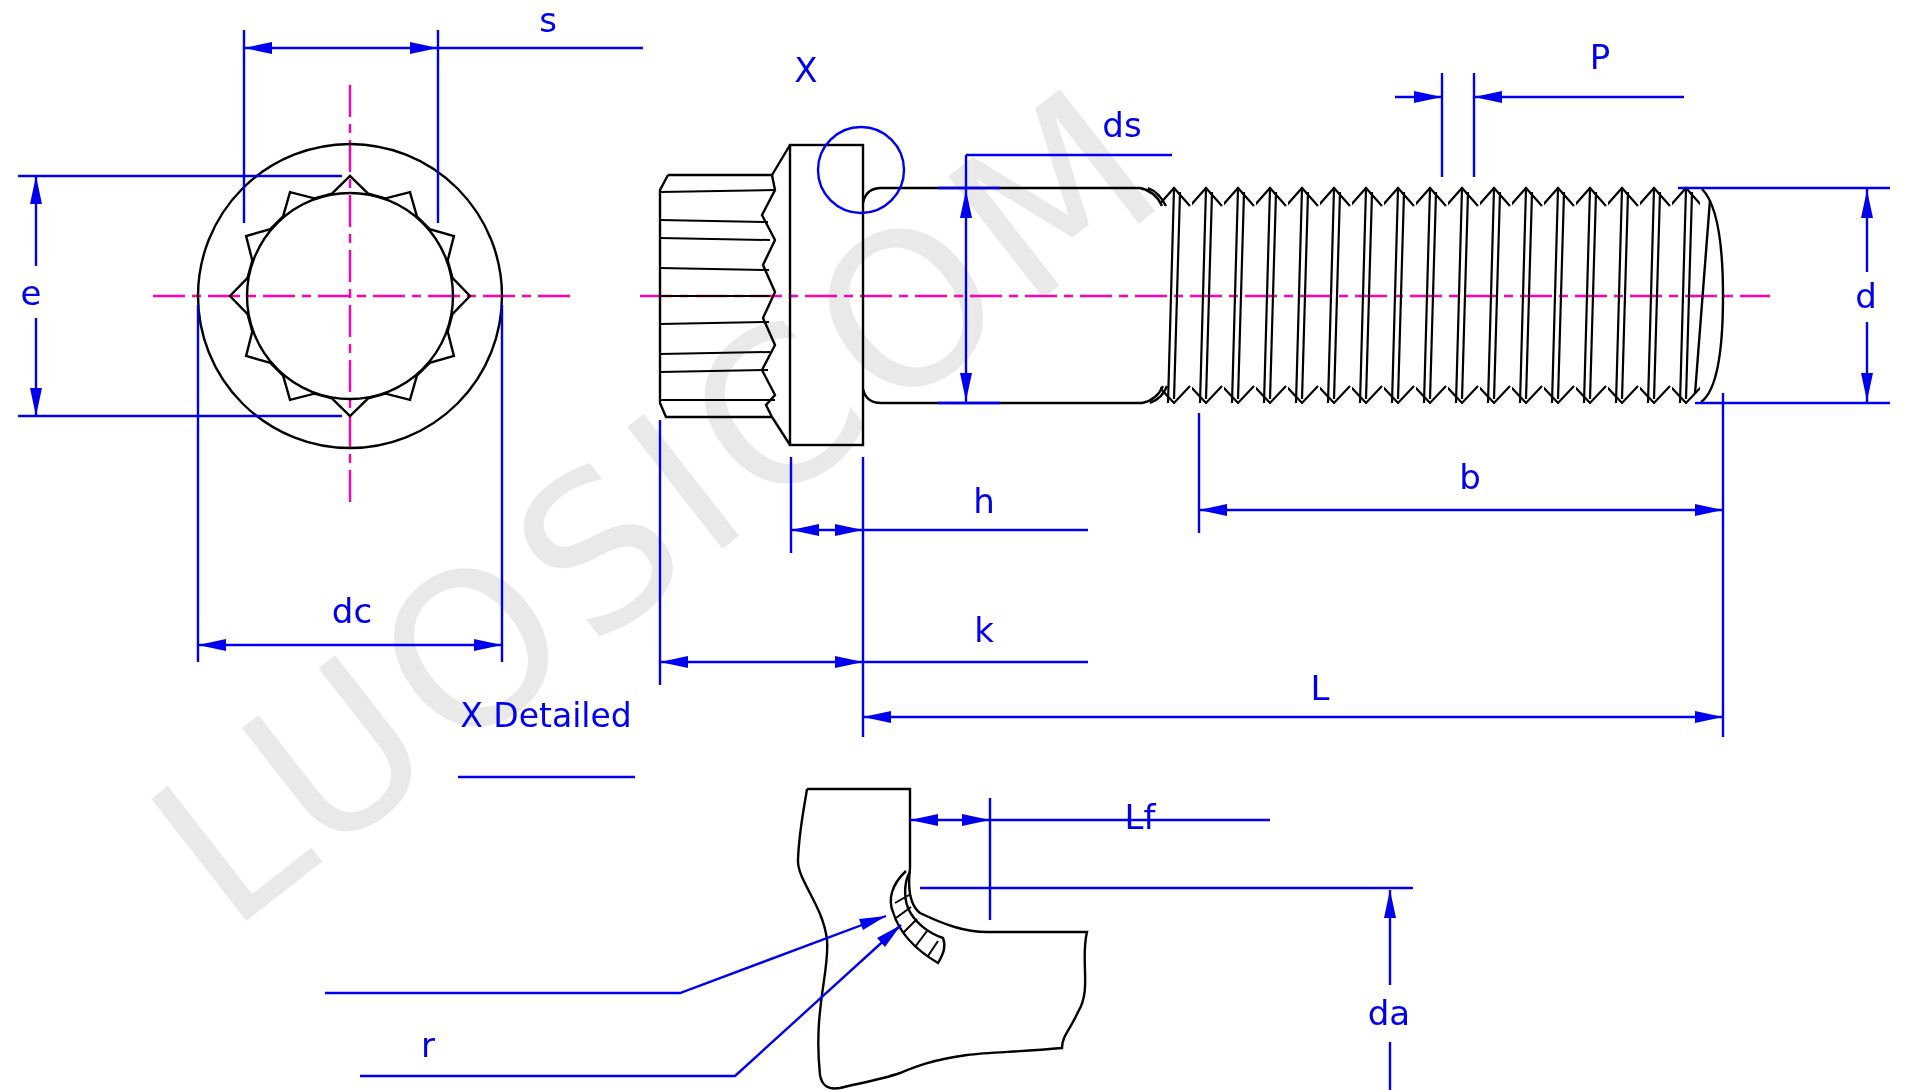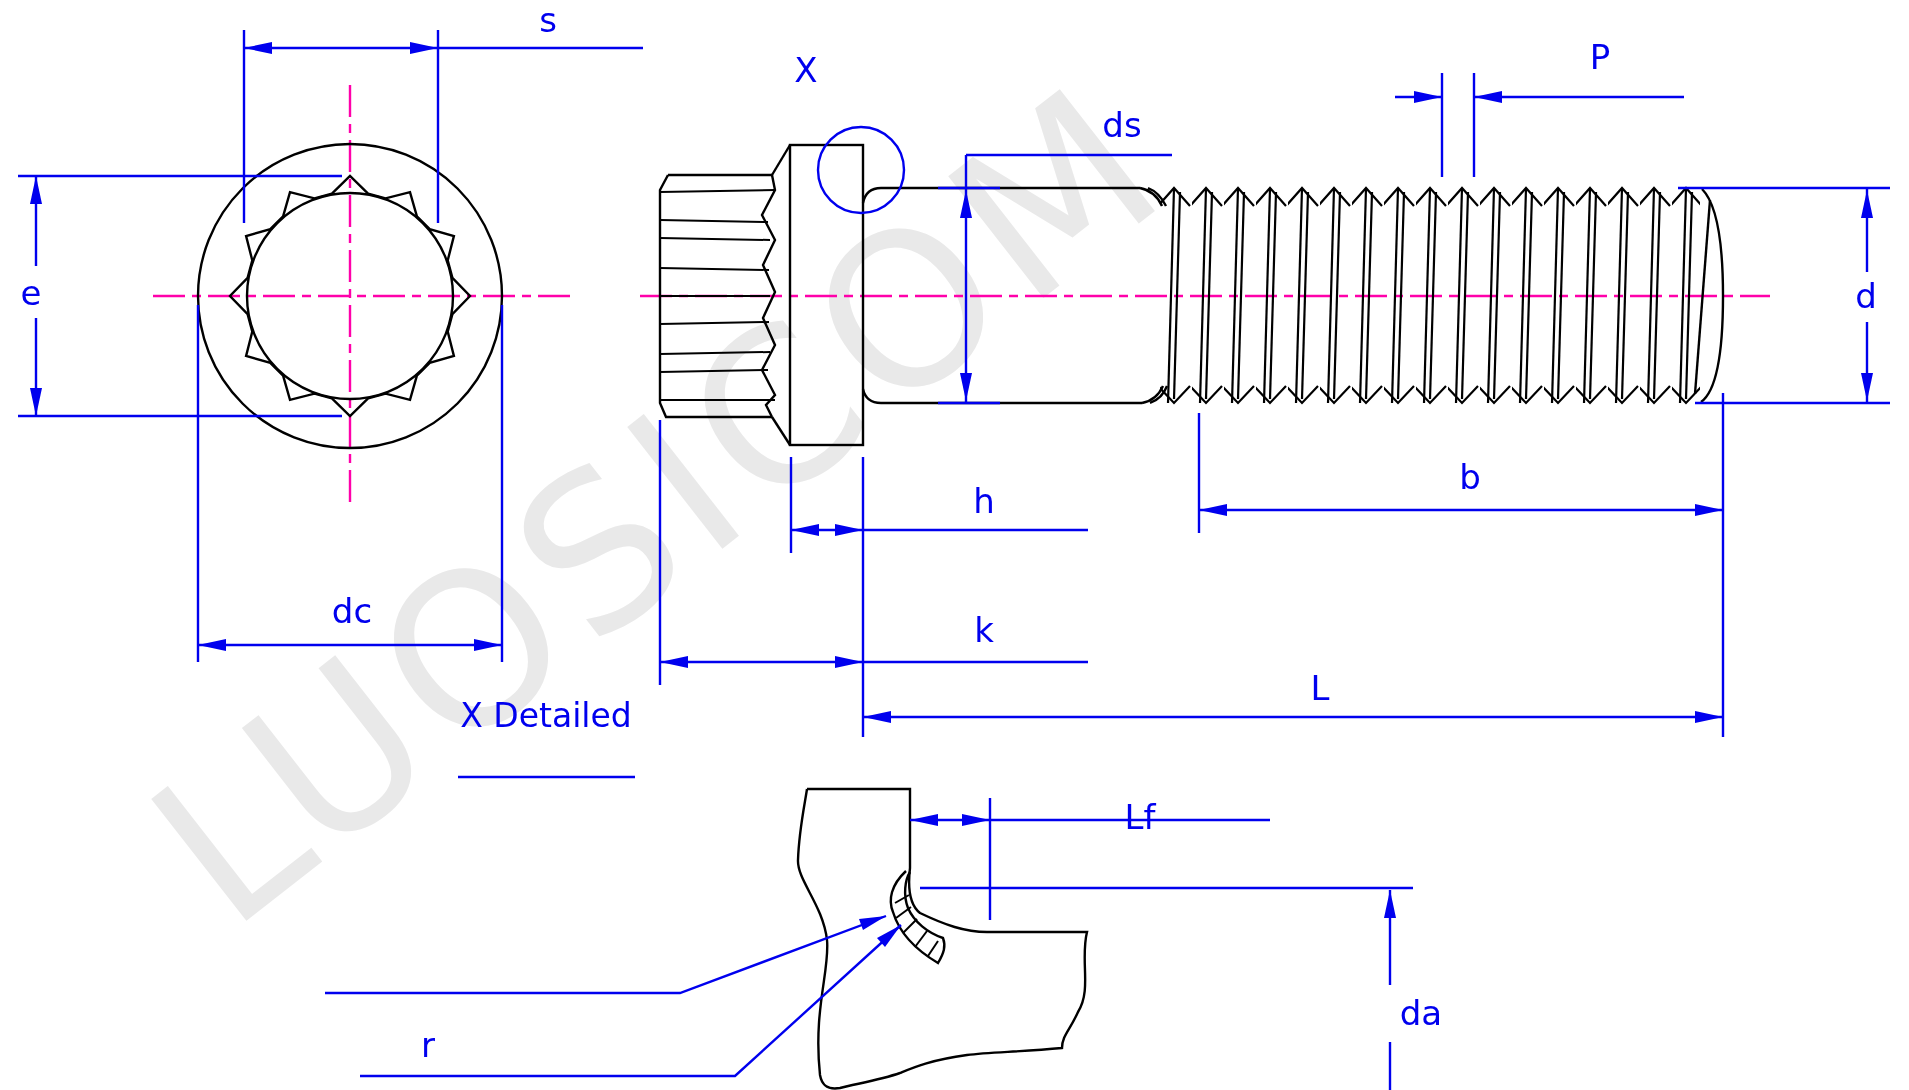--- a/index.html
+++ b/index.html
@@ -217,16 +217,16 @@
   <div class="lbl" style="left:352px;top:611px">dc</div>
   <div class="lbl" style="left:806px;top:70px">X</div>
   <div class="lbl" style="left:1122px;top:125px">ds</div>
   <div class="lbl" style="left:1600px;top:57px">P</div>
   <div class="lbl" style="left:1866px;top:296px">d</div>
   <div class="lbl" style="left:1470px;top:477px">b</div>
   <div class="lbl" style="left:984px;top:501px">h</div>
   <div class="lbl" style="left:984px;top:630px">k</div>
   <div class="lbl" style="left:1320px;top:688px">L</div>
   <div class="lbl" style="left:1140px;top:817px">Lf</div>
-  <div class="lbl" style="left:1421px;top:1013px">da</div>
+  <div class="lbl" style="left:1389px;top:1013px">da</div>
   <div class="lbl" style="left:428px;top:1045px">r</div>
   <div class="lbl small" style="left:546px;top:716px">X Detailed</div>
 </div>
 
 </body></html>

